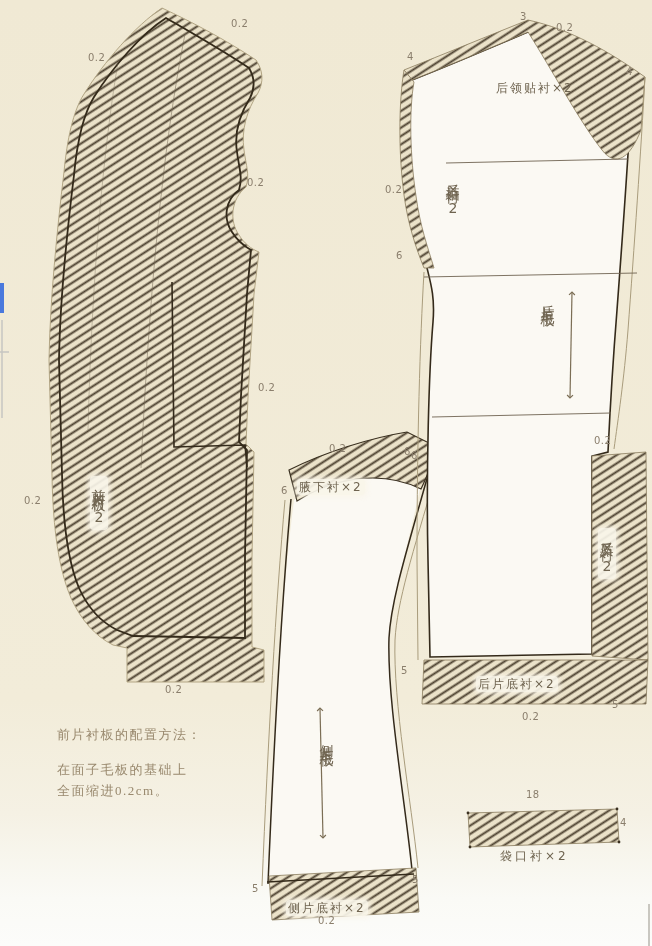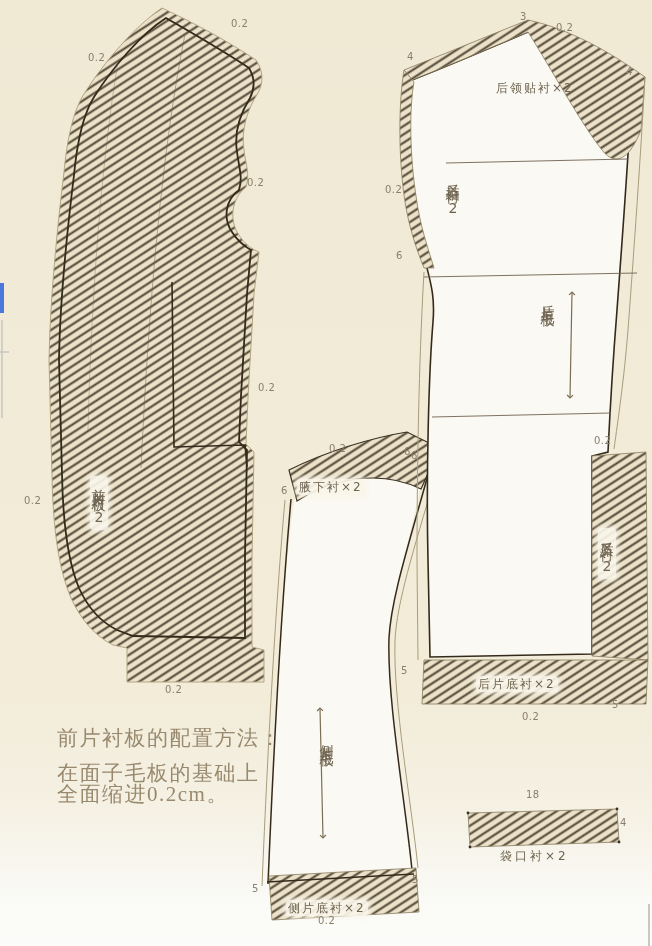--- a/index.html
+++ b/index.html
@@ -17,21 +17,21 @@
   .tagv,.tagvbox{
     writing-mode:vertical-rl;text-orientation:upright;
     font-size:14px;color:#6f6450;letter-spacing:3px;
   }
   .tagbox,.tagvbox{
     background:rgba(249,245,233,.92);
     padding:2px 2px;border-radius:3px;
     box-shadow:0 0 5px 2px rgba(249,245,233,.85);
   }
   .tagbig{font-size:12px;letter-spacing:3px;}
-  .note{font-size:21px;color:#99896e;letter-spacing:1.5px;}
+  .note{font-size:13px;color:#99896e;letter-spacing:1.5px;}
 </style>
 </head>
 <body>
 
 <div id="stage">
 
   <svg id="drawing" width="652" height="946" viewBox="0 0 652 946">
     <defs>
       <pattern id="hatch" width="7" height="7" patternUnits="userSpaceOnUse" patternTransform="rotate(-33)">
         <rect width="7" height="7" fill="#ebe2c9"></rect>

